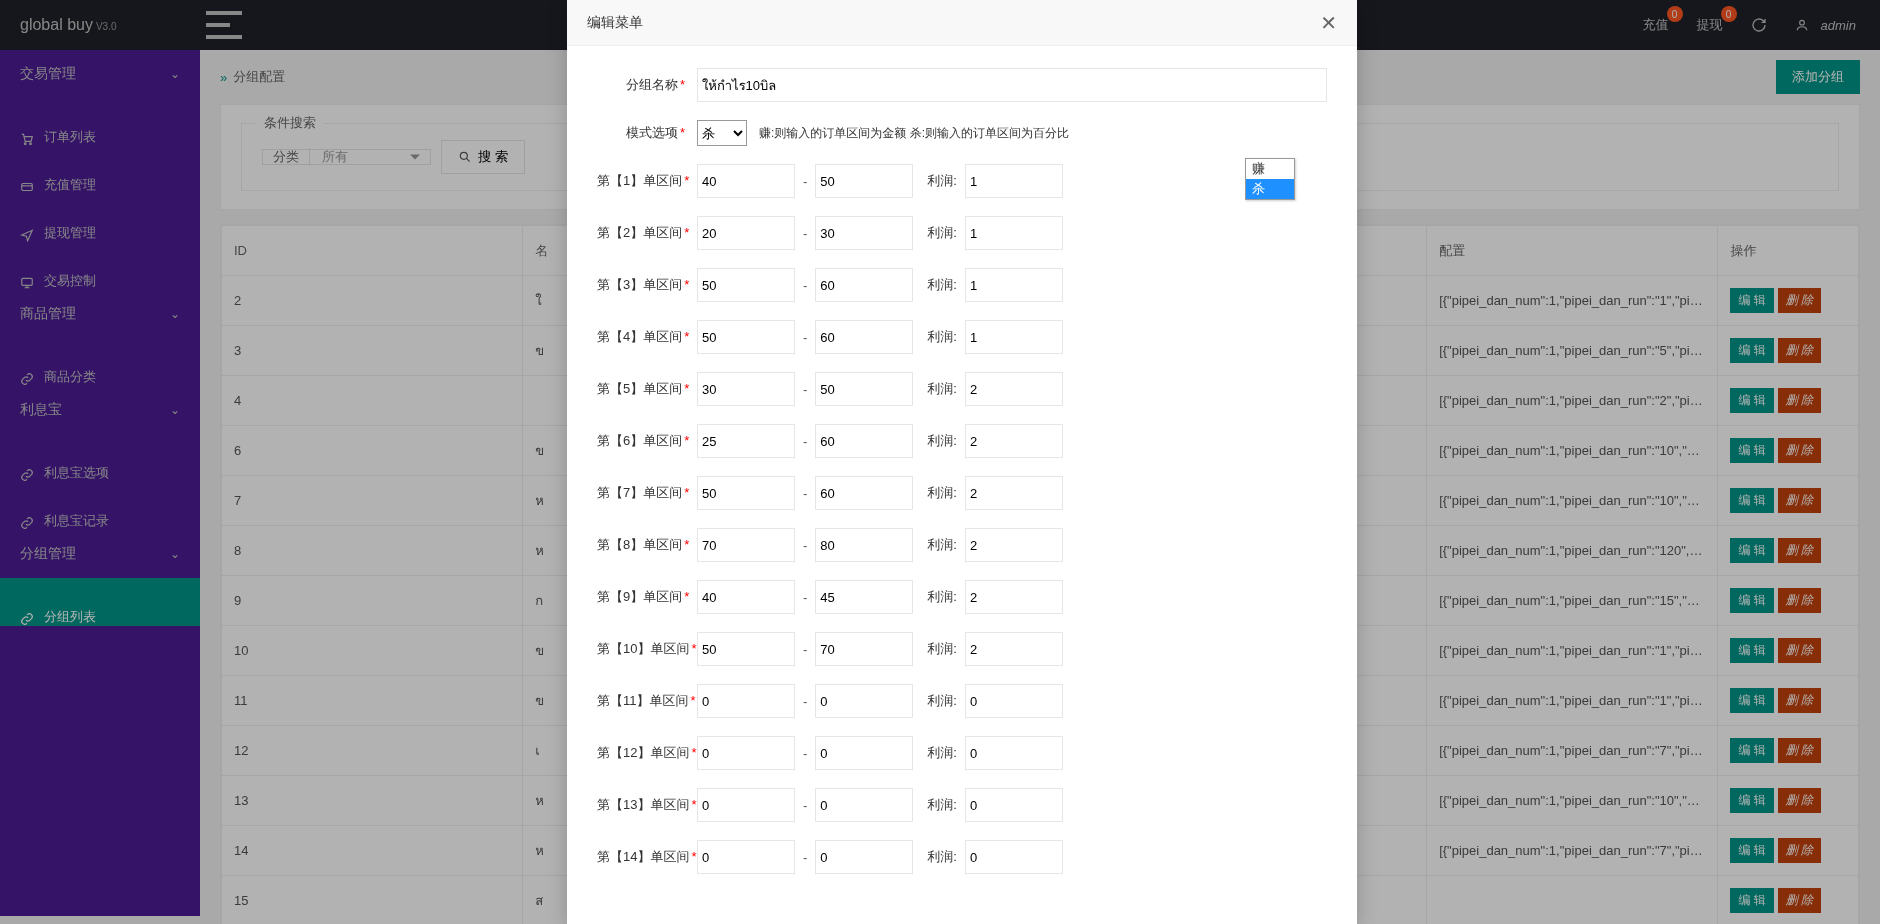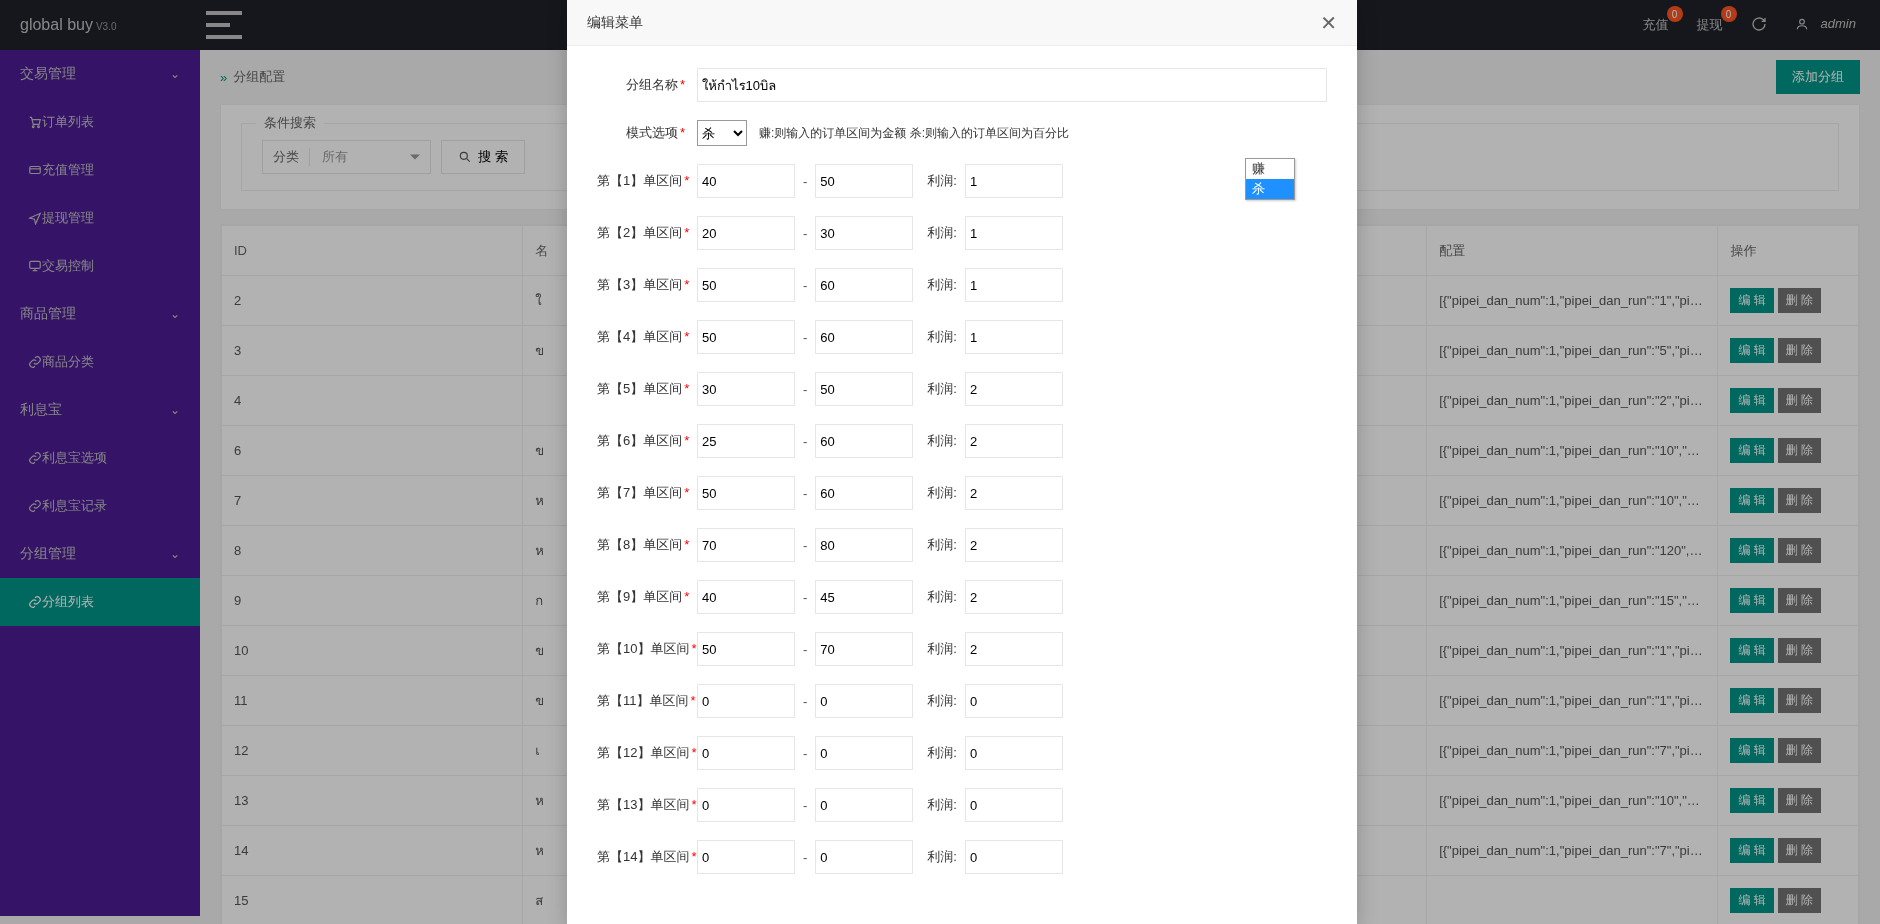--- a/index.html
+++ b/index.html
@@ -6,60 +6,60 @@
 body { font-family: "Microsoft YaHei", Arial, sans-serif; font-size: 13px; color: #333; background: #f2f2f2; overflow: hidden; width: 1880px; height: 924px; position: relative; }
 
 
 .header { height: 50px; background: #20222a; display: flex; align-items: center; color: #c2c2c2; }
 .brand { width: 200px; padding-left: 20px; font-size: 16px; display: flex; align-items: baseline; }
 .brand sup { font-size: 10px; margin-left: 3px; color: #999; }
 .menu-toggle { width: 48px; display: flex; align-items: center; justify-content: center; cursor: pointer; }
 .tabs { display: flex; height: 50px; }
 .tab { padding: 0 20px; display: flex; align-items: center; gap: 6px; cursor: pointer; }
 .tab.active { background: #009688; color: #fff; }
-.header-right { margin-left: auto; display: flex; align-items: flex-start; gap: 28px; padding-right: 24px; }
+.header-right { margin-left: auto; display: flex; align-items: center; gap: 28px; padding-right: 24px; }
 .hr-item { position: relative; cursor: pointer; }
 .badge { position: absolute; top: -10px; right: -14px; background: #ff5722; color: #fff; border-radius: 10px; font-size: 10px; min-width: 16px; height: 16px; display: flex; align-items: center; justify-content: center; padding: 0 4px; }
 .refresh-icon { cursor: pointer; }
 .user { display: flex; align-items: center; gap: 12px; font-style: italic; }
 
 
 .sidebar { position: absolute; top: 50px; left: 0; width: 200px; bottom: 8px; background: #4c1d95; color: #c2c2c2; overflow-y: auto; }
 .side-group { padding: 0 20px; height: 48px; display: flex; align-items: center; justify-content: space-between; cursor: pointer; font-size: 14px; }
-.side-item { padding: 0 20px 0 28px; height: 48px; display: flex; align-items: center; cursor: pointer; }
+.side-item { padding: 0 20px 0 20px; height: 48px; display: flex; align-items: flex-end; gap: 10px; cursor: pointer; }
 .side-item.active { background: #009688; color: #fff; }
 .chev { font-size: 12px; }
 
 
 .main { position: absolute; top: 50px; left: 200px; right: 0; bottom: 0; background: #f2f2f2; overflow: hidden; }
 .breadcrumb { padding: 10px 20px; font-size: 13px; color: #666; display: flex; align-items: center; justify-content: space-between; }
 .breadcrumb-left { display: flex; align-items: center; gap: 6px; }
 .add-btn { background: #009688; color: #fff; border: none; padding: 8px 16px; cursor: pointer; font-size: 13px; }
 .panel { margin: 0 20px 14px; background: #fff; border: 1px solid #eee; padding: 18px 20px; }
 .search-fieldset { border: 1px solid #eee; padding: 16px 20px; position: relative; }
 .search-fieldset .legend { position: absolute; top: -10px; left: 14px; background: #fff; padding: 0 8px; color: #666; font-size: 13px; }
 .search-row { display: flex; align-items: center; gap: 10px; }
-.select-box { display: flex; align-items: center; border: 1px solid #e6e6e6; height: 34px; }
+.select-box { display: flex; align-items: center; border: 1px solid #e6e6e6; height: 16px; }
 .select-label { padding: 0 10px; border-right: 1px solid #e6e6e6; color: #666; }
 .select-val { padding: 0 40px 0 12px; color: #999; position: relative; min-width: 120px; }
 .select-val::after { content: ""; position: absolute; right: 10px; top: 50%; border: 5px solid transparent; border-top-color: #999; transform: translateY(-25%); }
 .search-btn { border: 1px solid #e6e6e6; background: #fff; height: 34px; padding: 0 16px; display: flex; align-items: center; gap: 6px; cursor: pointer; }
 
 
 .table-wrap { margin: 0 20px; background: #fff; border: 1px solid #eee; }
 table.data { width: 100%; border-collapse: collapse; }
 table.data th, table.data td { border: 1px solid #eee; padding: 0 12px; height: 50px; text-align: left; font-weight: normal; color: #555; font-size: 13px; white-space: nowrap; overflow: hidden; text-overflow: ellipsis; }
 table.data th { color: #666; font-size: 13px; }
 .col-id { width: 300px; }
 .col-name { width: 900px; }
 .col-cfg { width: 290px; max-width: 290px; }
 .col-op { width: 140px; }
 .btn-sm { border: none; color: #fff; padding: 4px 8px; font-size: 12px; cursor: pointer; margin-right: 4px; }
 .btn-edit { background: #009688; }
-.btn-del { background: #737373; }
+.btn-del { background: #c2410c; font-style: italic; }
 
 
 .overlay { position: absolute; inset: 0; background: rgba(0,0,0,0.3); }
 .modal { position: absolute; top: 0; left: 567px; width: 790px; bottom: 0; background: #fff; box-shadow: 0 4px 20px rgba(0,0,0,0.2); display: flex; flex-direction: column; }
 .modal-header { height: 46px; border-bottom: 1px solid #eee; display: flex; align-items: center; justify-content: space-between; padding: 0 20px; background: #f8f8f8; }
 .modal-title { font-size: 14px; color: #333; }
 .close { font-size: 20px; cursor: pointer; color: #666; }
 .modal-body { padding: 22px 30px; overflow-y: hidden; flex: 1; }
 .form-row { display: flex; align-items: center; margin-bottom: 18px; }
 .form-label { width: 100px; text-align: right; padding-right: 12px; color: #333; position: relative; white-space: nowrap; }

